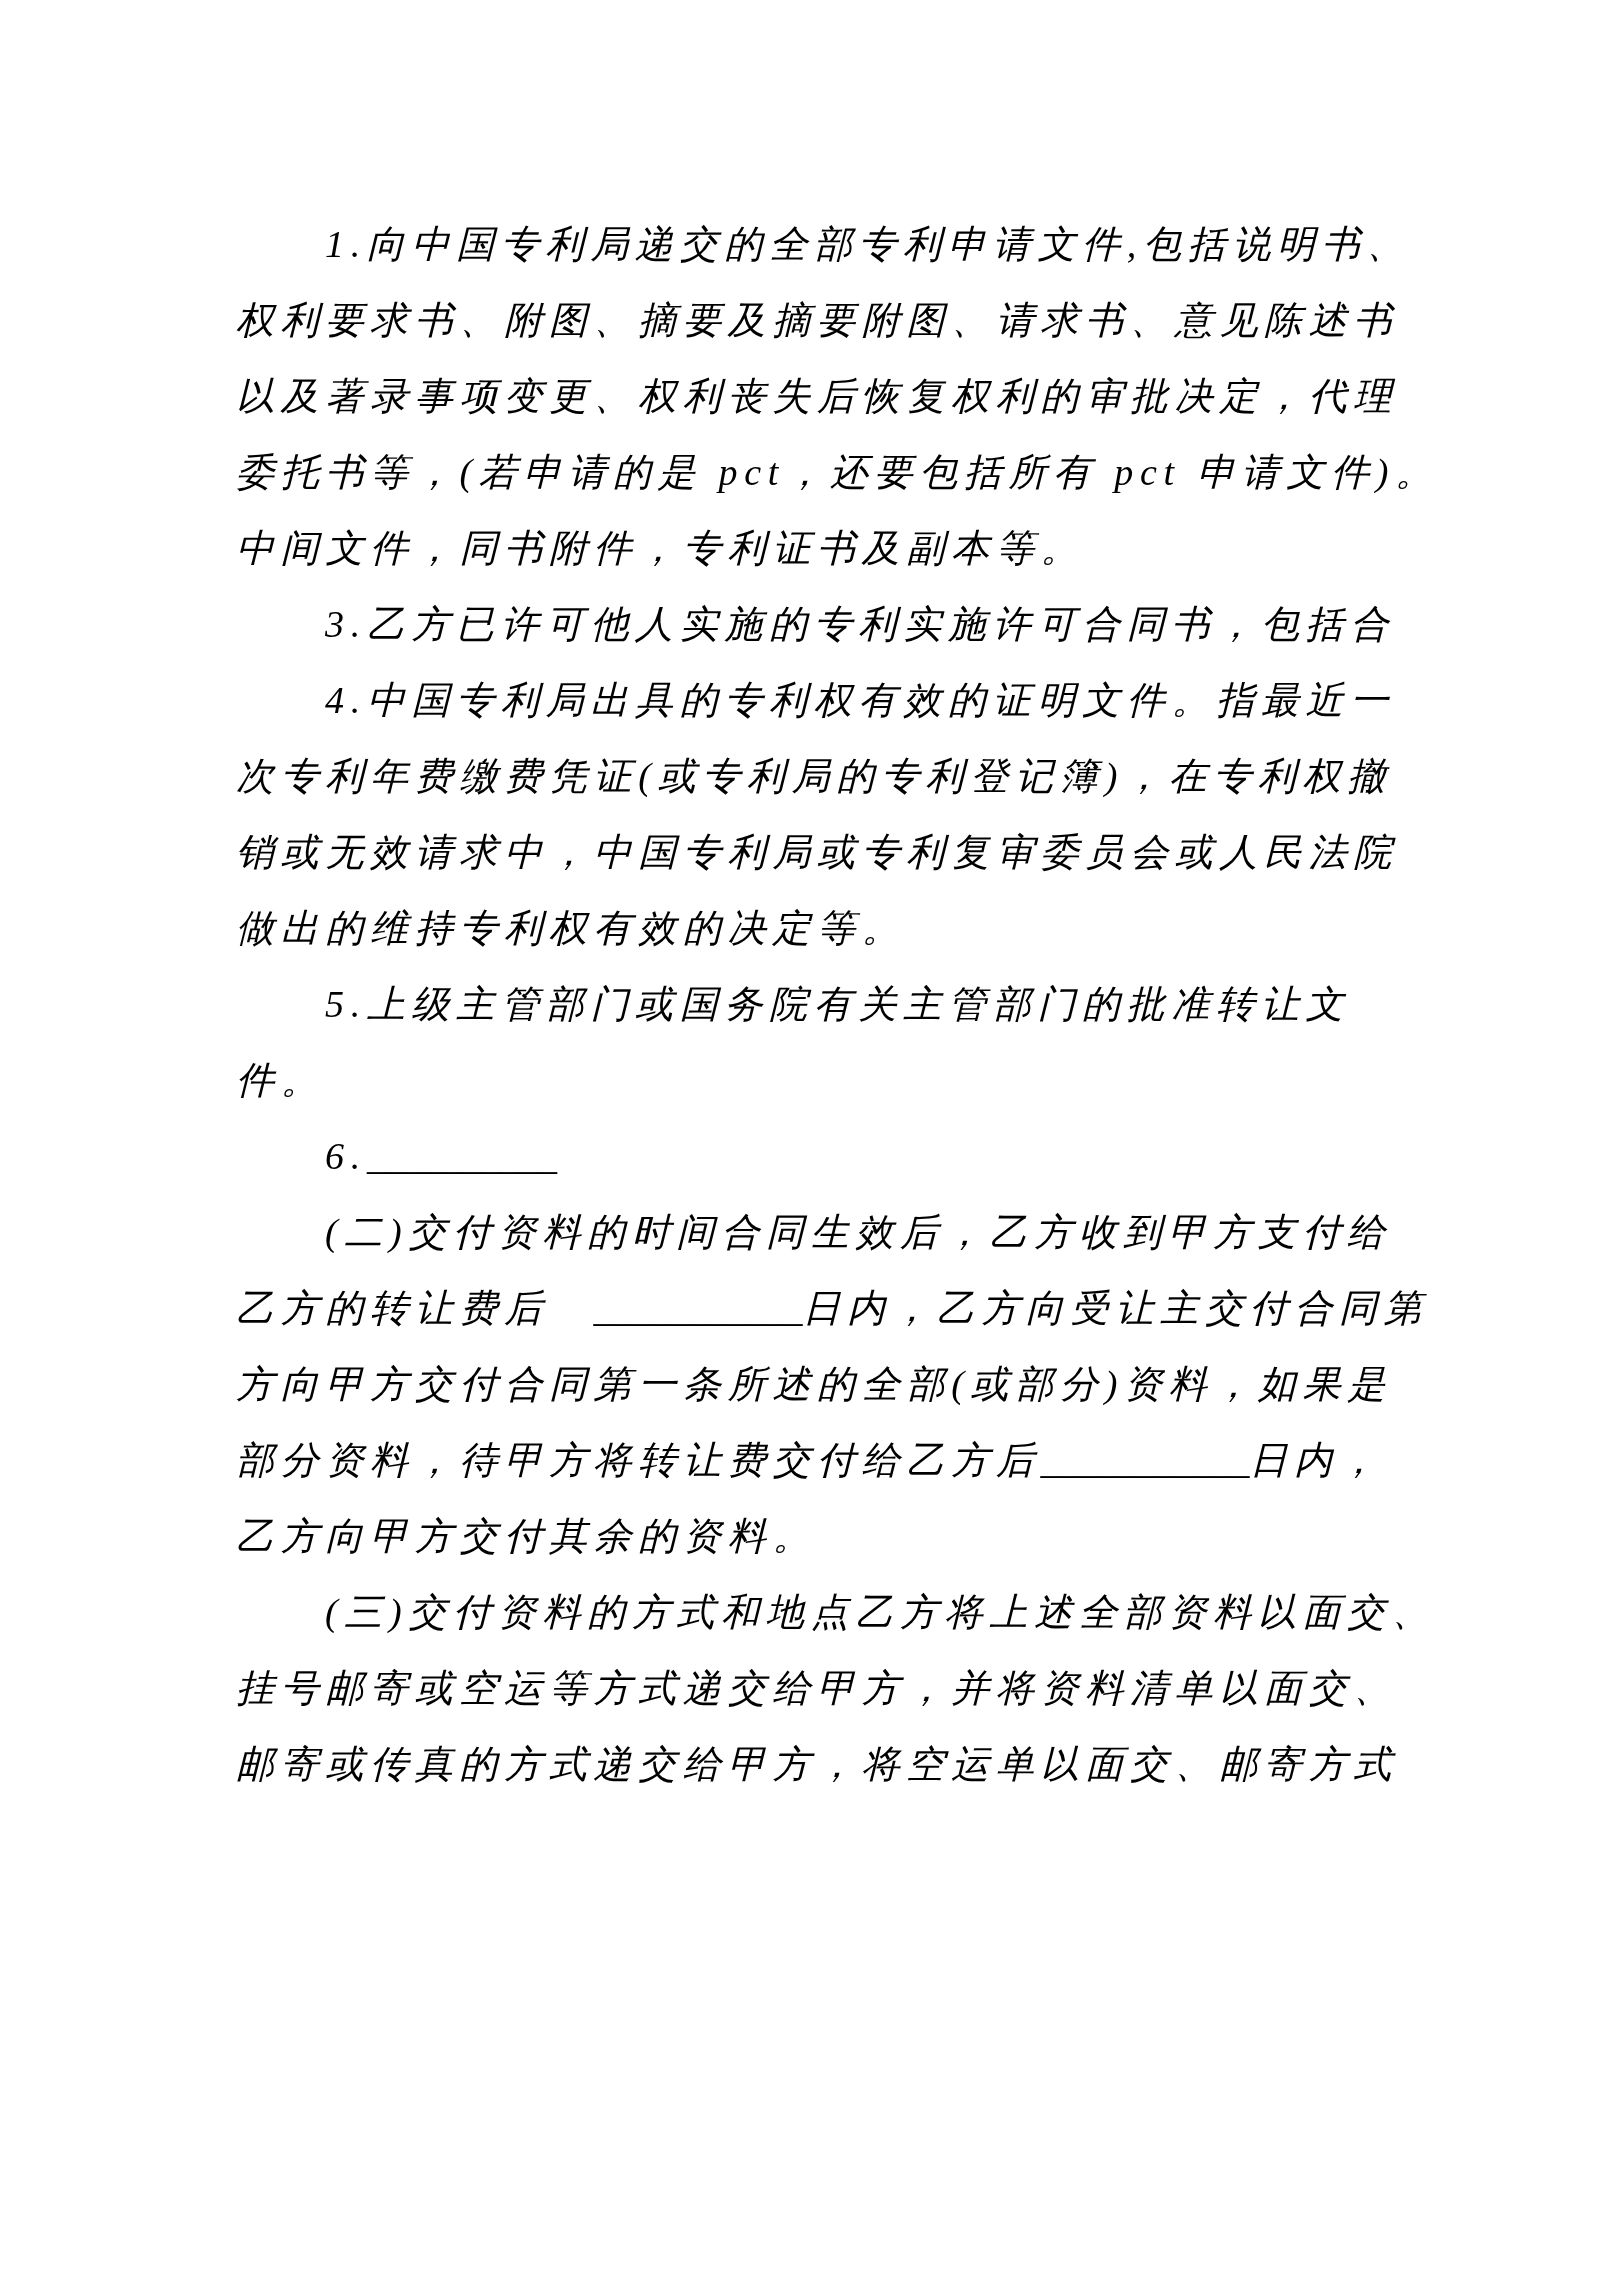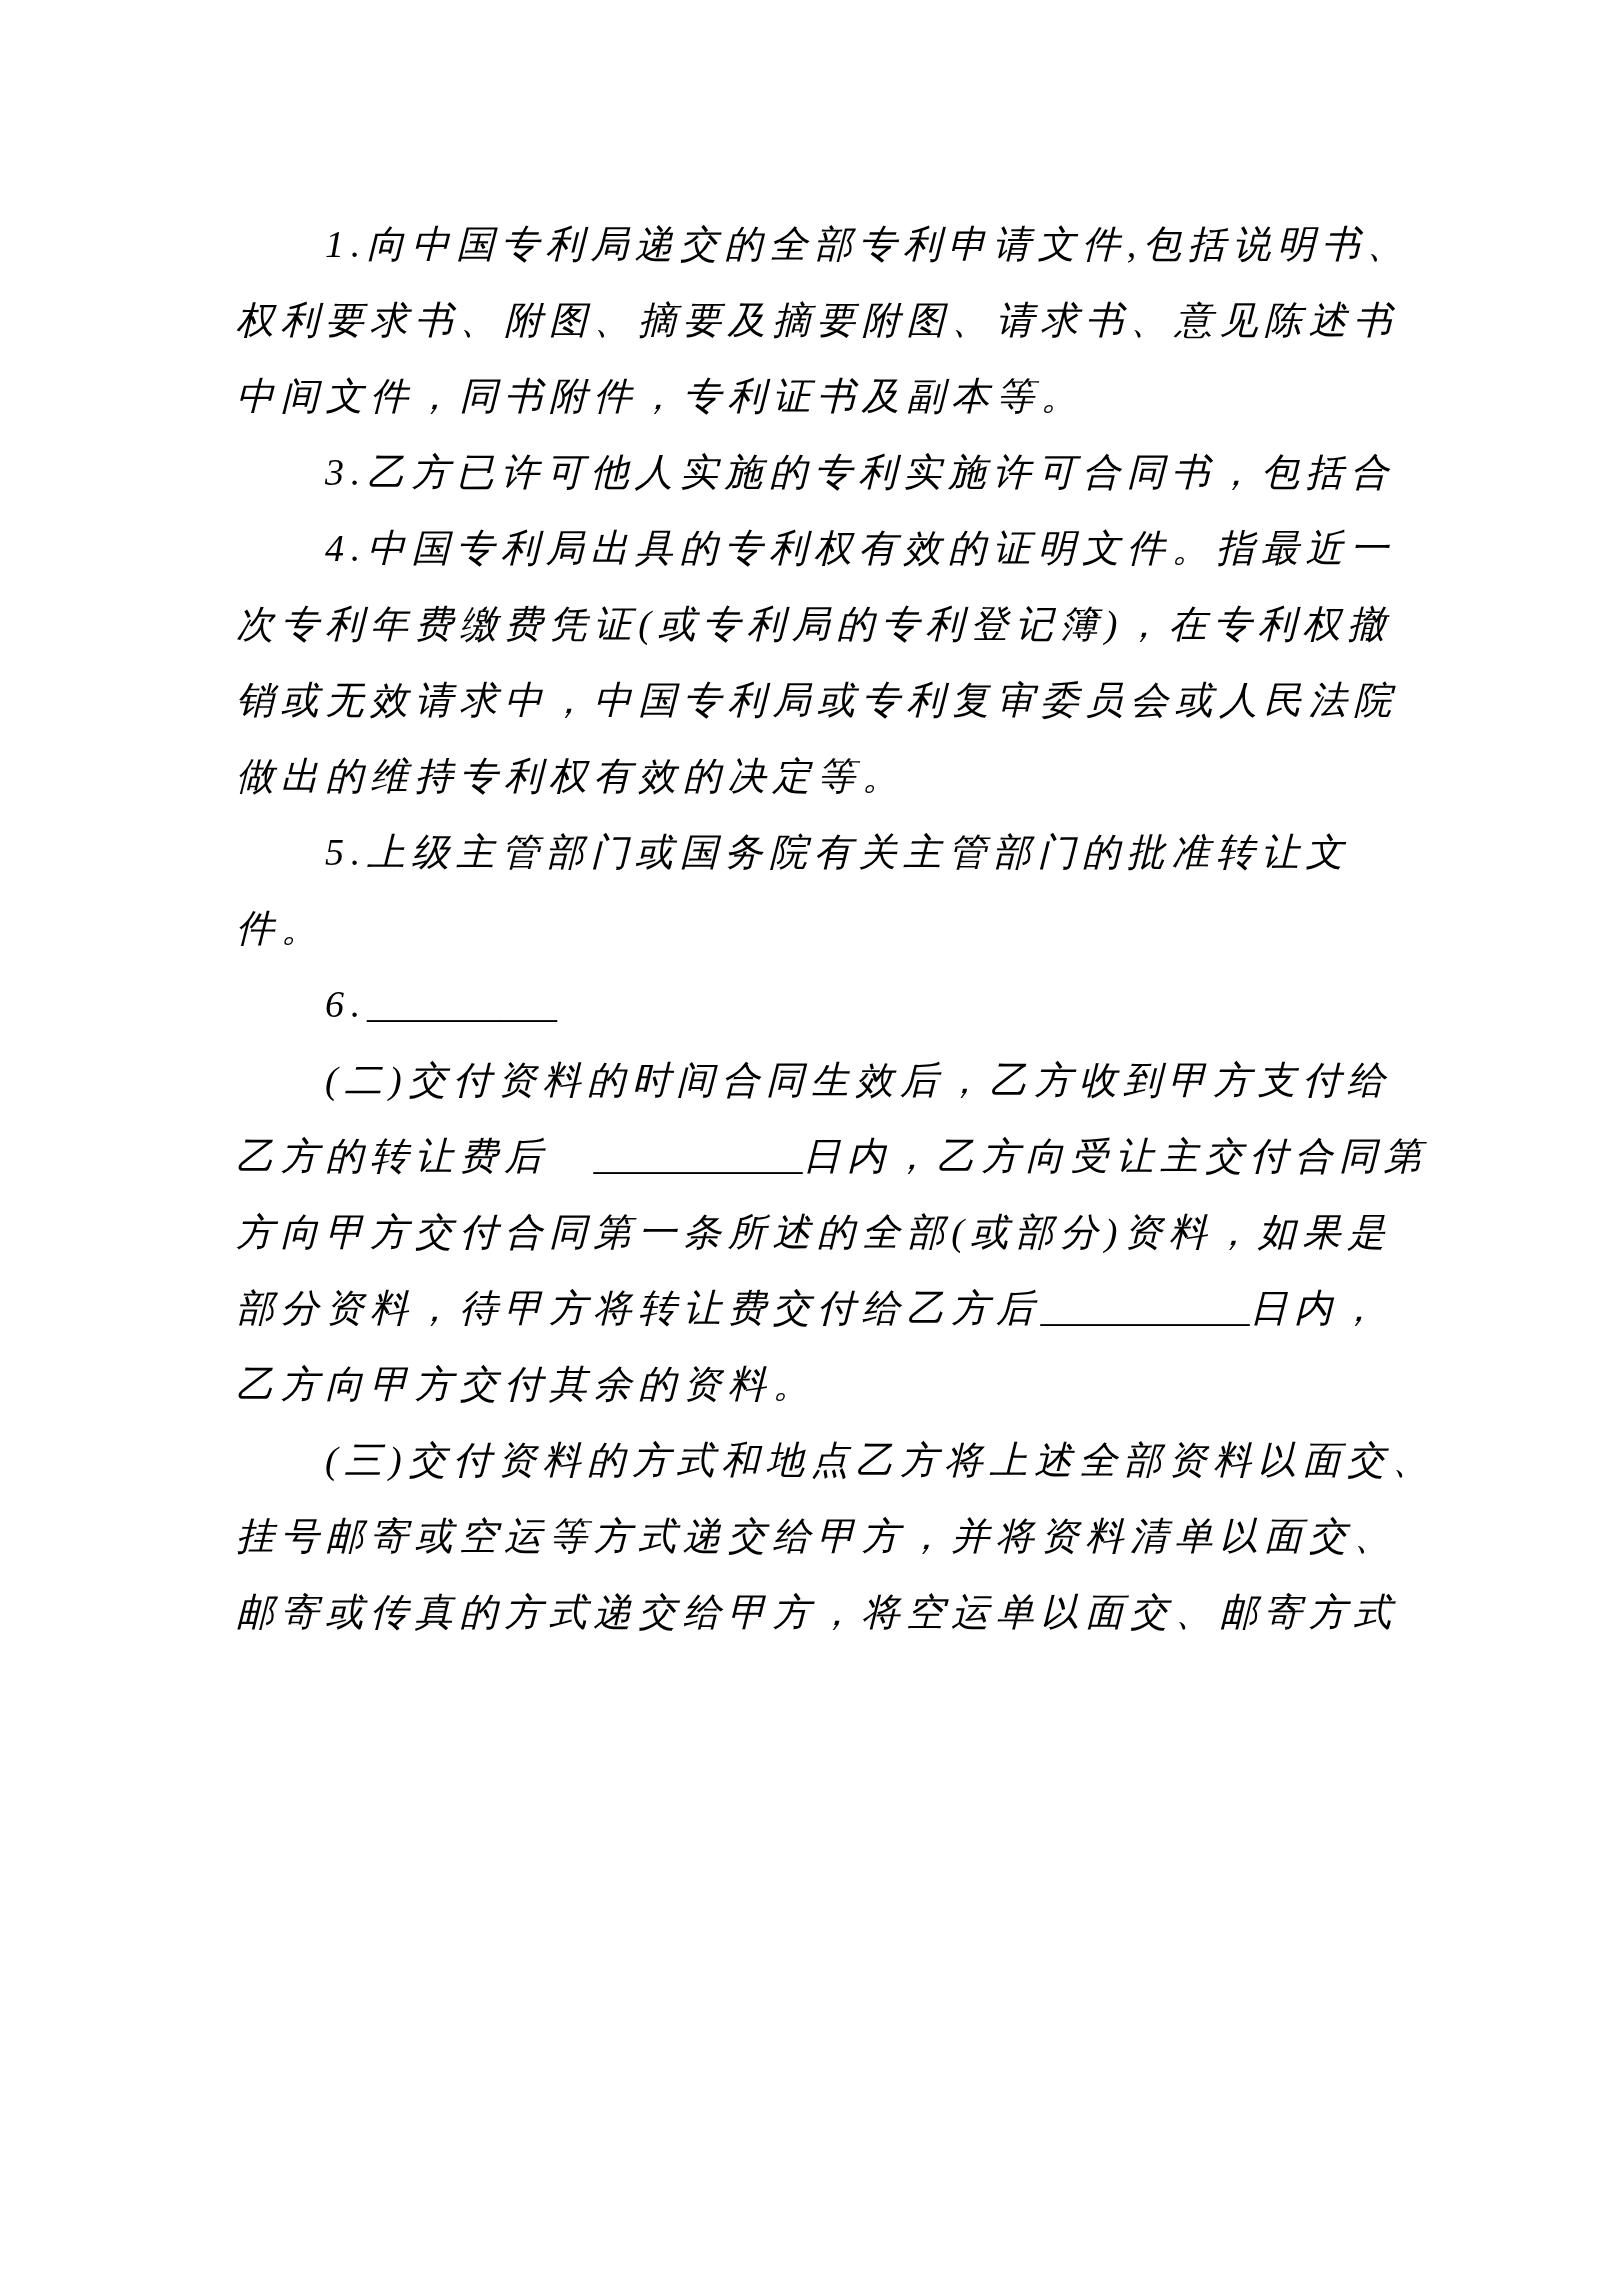--- a/index.html
+++ b/index.html
@@ -46,20 +46,22 @@
   }
 </style>
 </head>
 <body>
 
 <div class="page">
   <div class="text-block">
 
     <div class="line indent">1.向中国专利局递交的全部专利申请文件,包括说明书、</div>
     <div class="line">权利要求书、附图、摘要及摘要附图、请求书、意见陈述书</div>
+    <div class="line">以及著录事项变更、权利丧失后恢复权利的审批决定，代理</div>
+    <div class="line">委托书等，(若申请的是 pct，还要包括所有 pct 申请文件)。</div>
     <div class="line">中间文件，同书附件，专利证书及副本等。</div>
     <div class="line indent">3.乙方已许可他人实施的专利实施许可合同书，包括合</div>
     <div class="line indent">4.中国专利局出具的专利权有效的证明文件。指最近一</div>
     <div class="line">次专利年费缴费凭证(或专利局的专利登记簿)，在专利权撤</div>
     <div class="line">销或无效请求中，中国专利局或专利复审委员会或人民法院</div>
     <div class="line">做出的维持专利权有效的决定等。</div>
     <div class="line indent">5.上级主管部门或国务院有关主管部门的批准转让文</div>
     <div class="line">件。</div>
 
     <div class="line indent">

